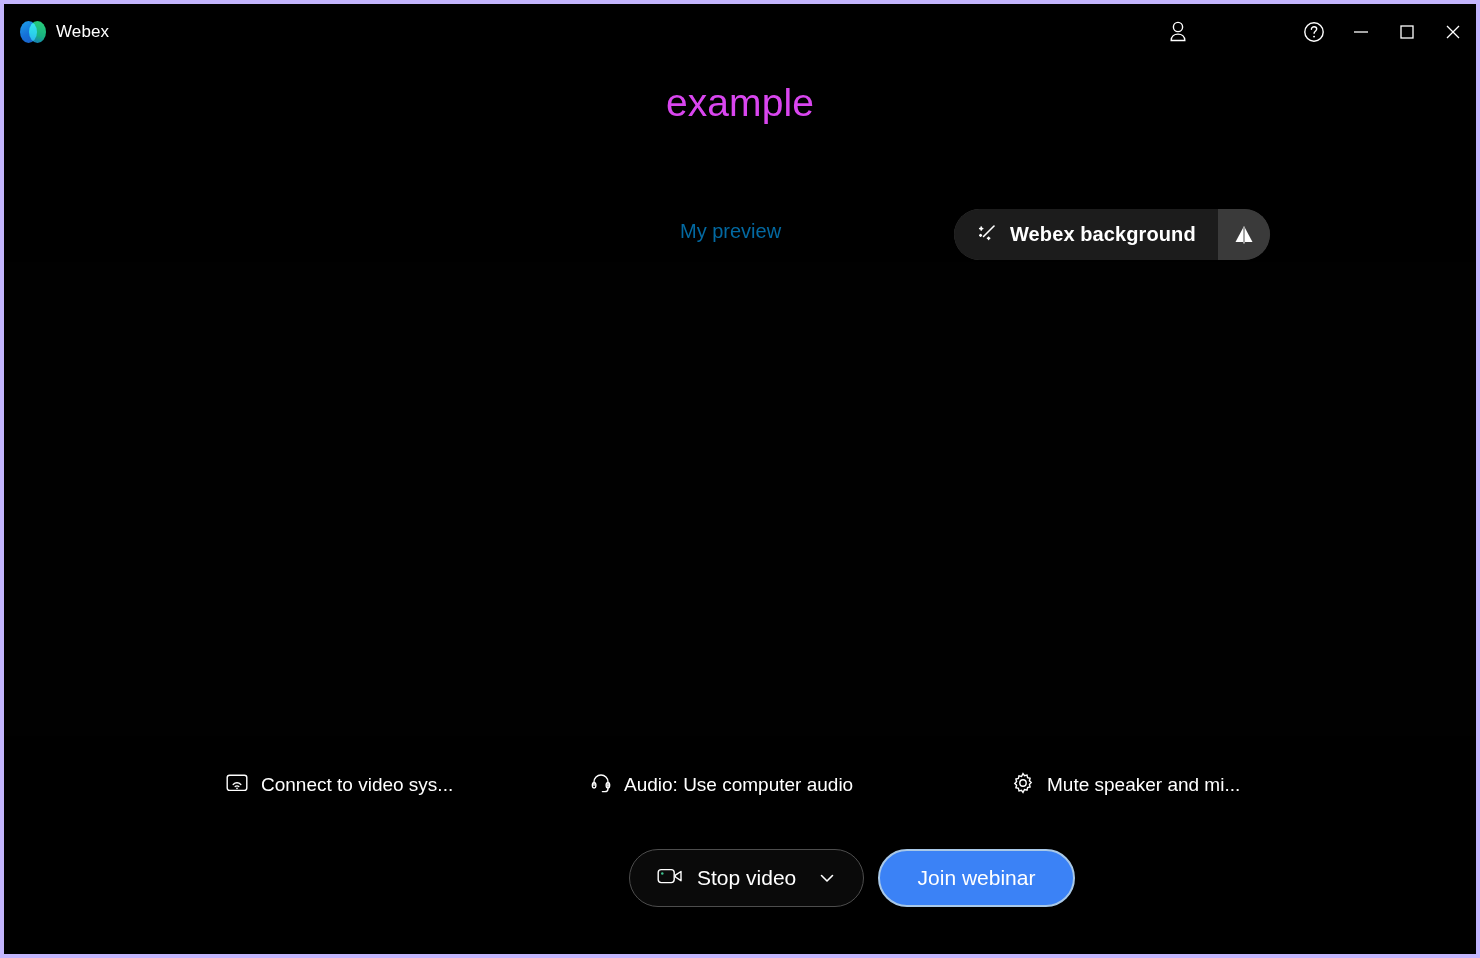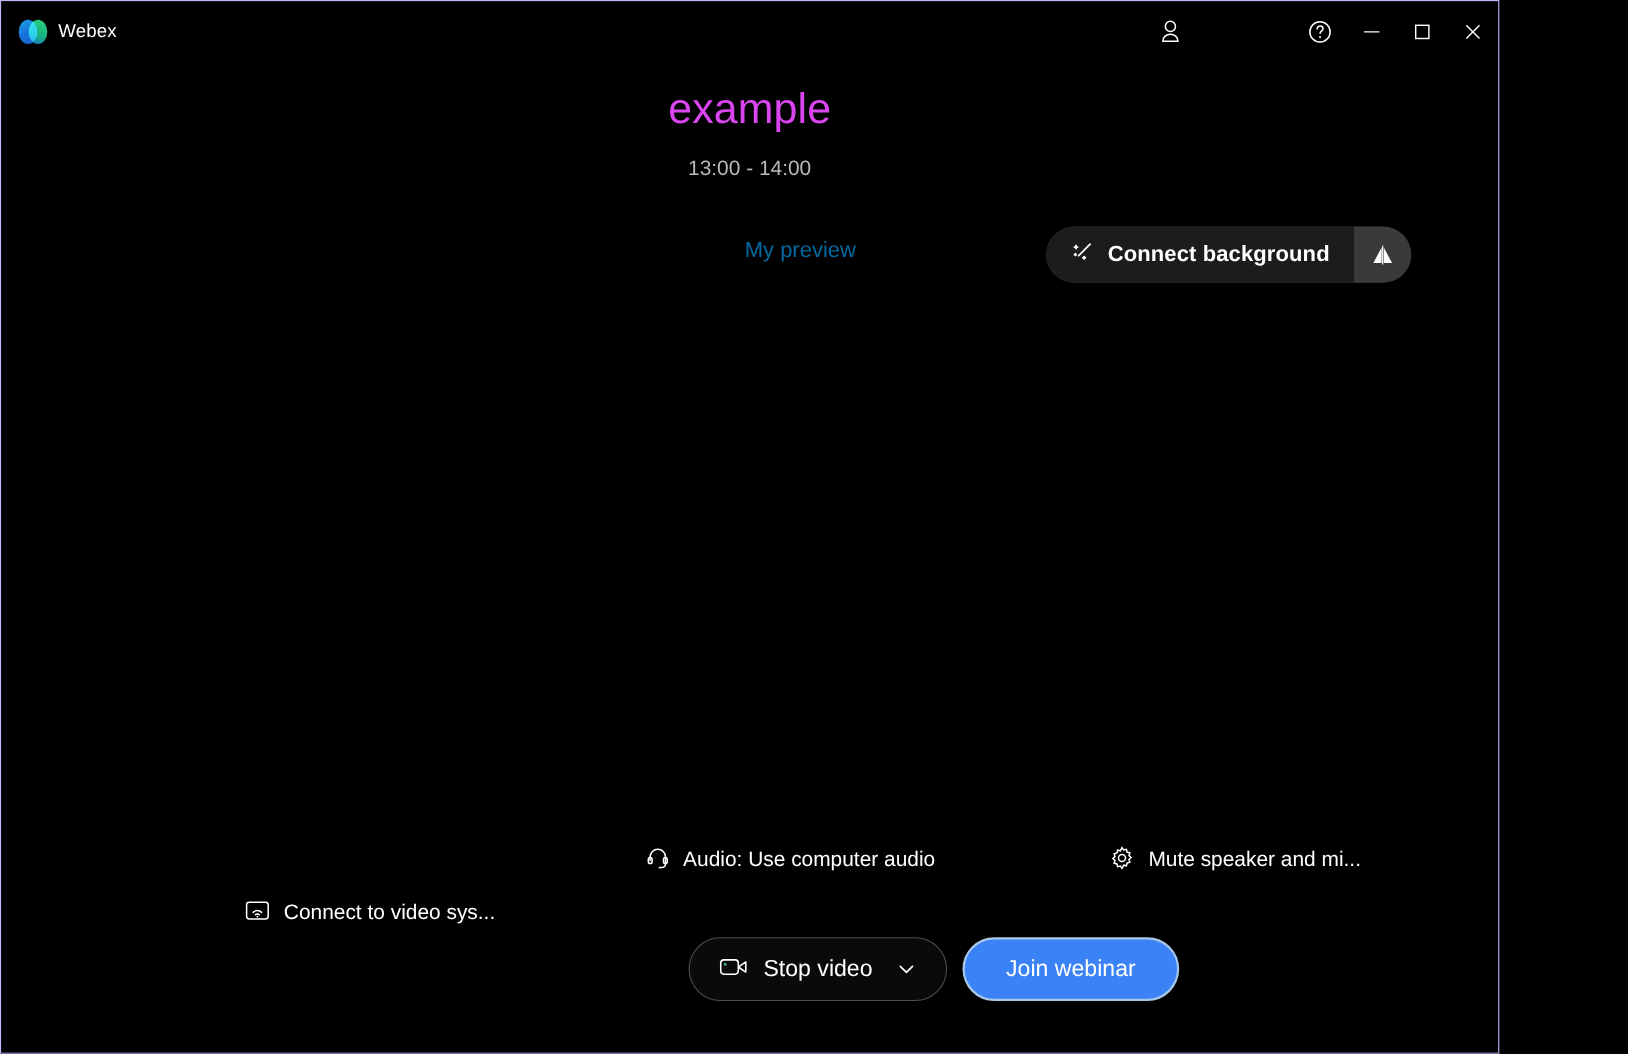--- a/index.html
+++ b/index.html
@@ -5,23 +5,23 @@
 <style>
   * { margin:0; padding:0; box-sizing:border-box; }
   html, body {
     width:1480px; height:958px;
     background:#000;
     font-family:"Liberation Sans", sans-serif;
     overflow:hidden;
   }
   .window {
     position:relative;
-    width:1363px; height:958px;
+    width:1480px; height:958px;
     background:#000000;
-    border:1px solid #c4b5fd;
+    border:4px solid #c4b5fd;
     overflow:hidden;
   }
 
   
   .titlebar {
     position:absolute; top:0; left:0; right:0; height:55px;
     display:flex; align-items:center;
   }
   .brand { display:flex; align-items:center; gap:10px; padding-left:16px; }
   .logo { width:26px; height:22px; position:relative; }
@@ -94,21 +94,21 @@
 
   
   .options-row {
     position:absolute; left:0; right:0; top:762px; height:40px;
   }
   .opt {
     position:absolute; top:0; height:38px;
     display:flex; align-items:center; gap:12px; cursor:default;
   }
   .opt-label { color:#ffffff; font-size:19px; white-space:nowrap; }
-  #opt-video  { left:221px;margin-top:48px; }
+  #opt-video  { left:221px; }
   #opt-audio  { left:586px; }
   #opt-test   { left:1007px; }
 
   
   .action-bar {
     position:absolute; left:0; right:0; bottom:45px; height:60px;
   }
   .pill {
     position:absolute; top:0; height:58px;
     background:#0a0a0a; border:1px solid #4d4d4d;
@@ -179,39 +179,38 @@
           <svg width="20" height="20" viewBox="0 0 20 20" stroke="#ffffff" stroke-width="1.3">
               <line x1="4" y1="4" x2="16" y2="16"></line>
               <line x1="16" y1="4" x2="4" y2="16"></line>
             </svg>
         </div>
       </div>
     </div>
   </div>
 
   <div class="meeting-title">example</div>
-  <div class="meeting-time">13:00 - 14:00</div>
 
   <div class="preview-row">
     <div class="my-preview">My preview</div>
 
     <div class="bg-group">
       <div class="bg-main">
         <span>
           <svg width="22" height="22" viewBox="0 0 22 22" fill="none" stroke="#ffffff" stroke-width="1.6" stroke-linecap="round">
             <line x1="7.5" y1="14.5" x2="18" y2="4"></line>
             <line x1="5.2" y1="5.1" x2="5.2" y2="8.1"></line>
             <line x1="3.7" y1="6.6" x2="6.7" y2="6.6"></line>
             <line x1="12.6" y1="15.2" x2="12.6" y2="17.4"></line>
             <line x1="11.5" y1="16.3" x2="13.7" y2="16.3"></line>
             <line x1="4.6" y1="12.6" x2="4.6" y2="14.2"></line>
             <line x1="3.8" y1="13.4" x2="5.4" y2="13.4"></line>
           </svg>
         </span>
-        <span class="bg-main-label">Connect background</span>
+        <span class="bg-main-label">Webex background</span>
       </div>
       <div class="flip-btn">
         <svg width="24" height="22" viewBox="0 0 24 22">
           <polygon points="11,4 11,18 3.5,18" fill="#ffffff"></polygon>
           <polygon points="13,4 13,18 20.5,18" fill="#ffffff"></polygon>
           <line x1="12" y1="2.5" x2="12" y2="19.5" stroke="#ffffff" stroke-width="1.1"></line>
         </svg>
       </div>
     </div>
   </div>

